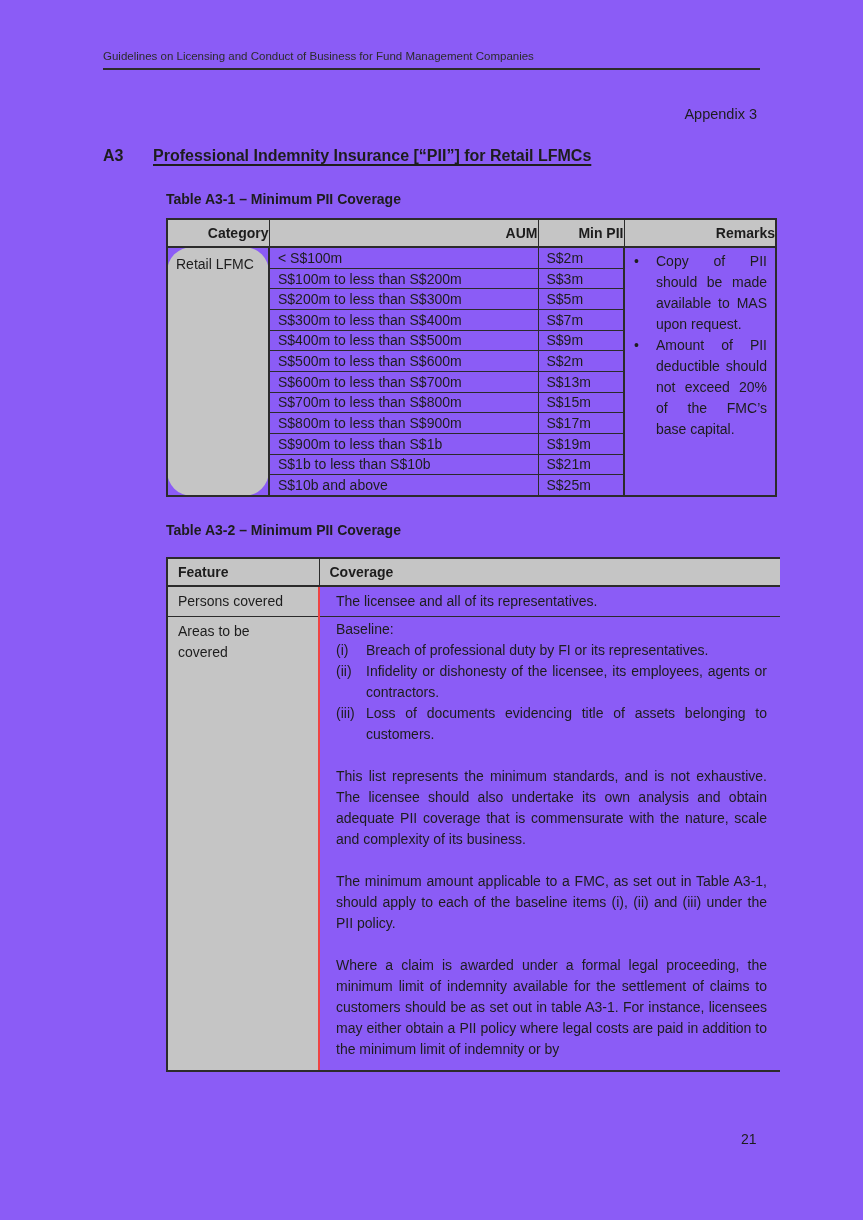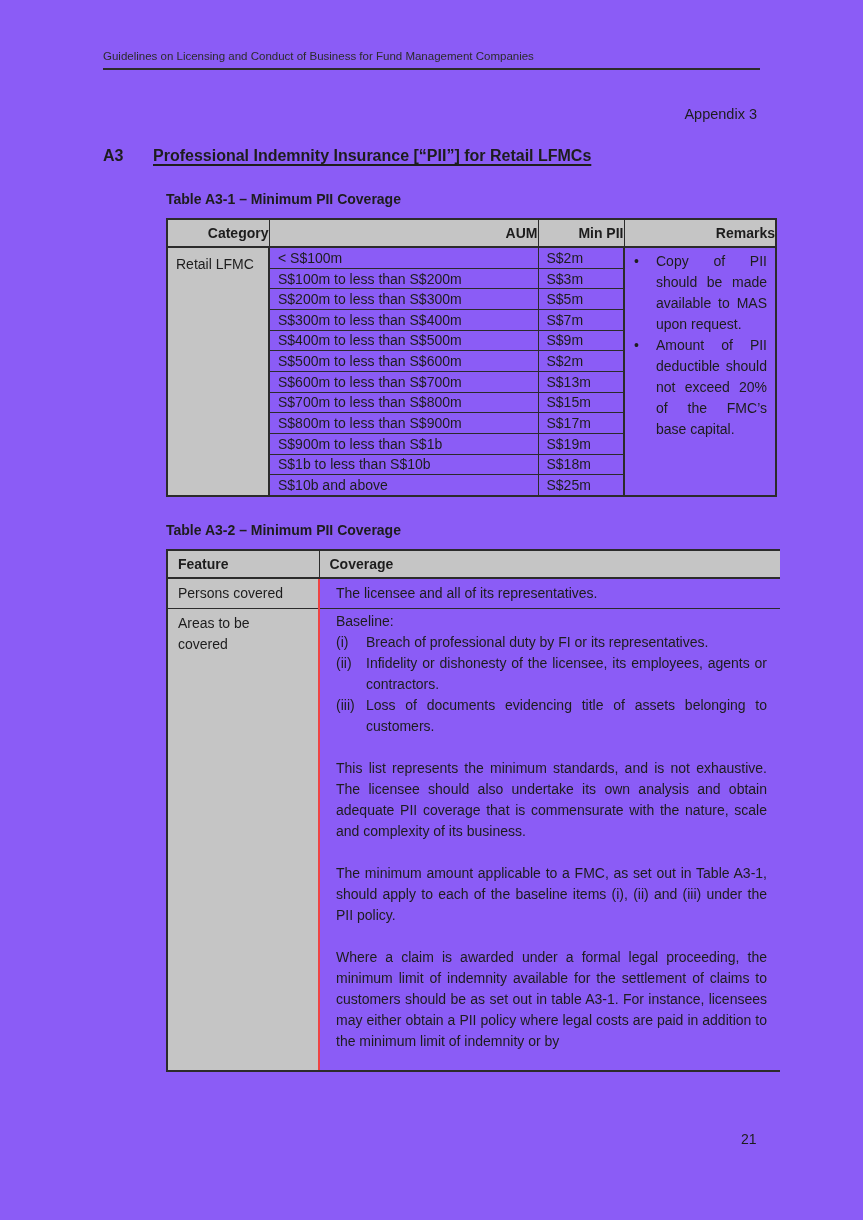--- a/index.html
+++ b/index.html
@@ -64,21 +64,21 @@
   
   .t1 {
     position: absolute;
     left: 166px;
     top: 218px;
     width: 609px;
     height: 279px;
     border: 2px solid #2b2b2b;
   }
   .t1 th { height: 28px; padding-left: 8px; border-bottom: 2px solid #2b2b2b; text-align: right; }
-  .t1 td { padding-left: 8px; vertical-align: middle; }
+  .t1 td { padding-left: 8px; vertical-align: middle; border-radius: 25px; }
   .t1 td.cat {
     background: #c5c5c5;
     vertical-align: top;
     padding-top: 8px;
     border-right: 2px solid #2b2b2b;
   }
   .t1 td.remarks {
     vertical-align: top;
     padding: 3px 8px 0 9px;
     line-height: 21px;
@@ -95,20 +95,21 @@
     top: 549px;
     width: 614px;
     height: 523px;
     overflow: hidden;
     border-bottom: 2px solid #2b2b2b;
   }
   .t2 {
     width: 614px;
     height: 535px;
     border: 2px solid #2b2b2b;
+    margin-top: 8px;
   }
   .t2 th { height: 28px; padding-left: 10px; border-bottom: 2px solid #2b2b2b; }
   .t2 td.feat {
     background: #c5c5c5;
     vertical-align: top;
     padding: 4px 30px 4px 10px;
     line-height: 21px;
     border-right: 2px solid #ef4444;
   }
   .t2 tr.r1 td { height: 27px; }
@@ -208,21 +209,21 @@
       <tr>
         <td>S$800m to less than S$900m</td>
         <td>S$17m</td>
       </tr>
       <tr>
         <td>S$900m to less than S$1b</td>
         <td>S$19m</td>
       </tr>
       <tr>
         <td>S$1b to less than S$10b</td>
-        <td>S$18m</td>
+        <td>S$21m</td>
       </tr>
       <tr>
         <td>S$10b and above</td>
         <td>S$25m</td>
       </tr>
     </tbody>
   </table>
 
   <div class="caption cap2">Table A3-2 – Minimum PII Coverage</div>
 

